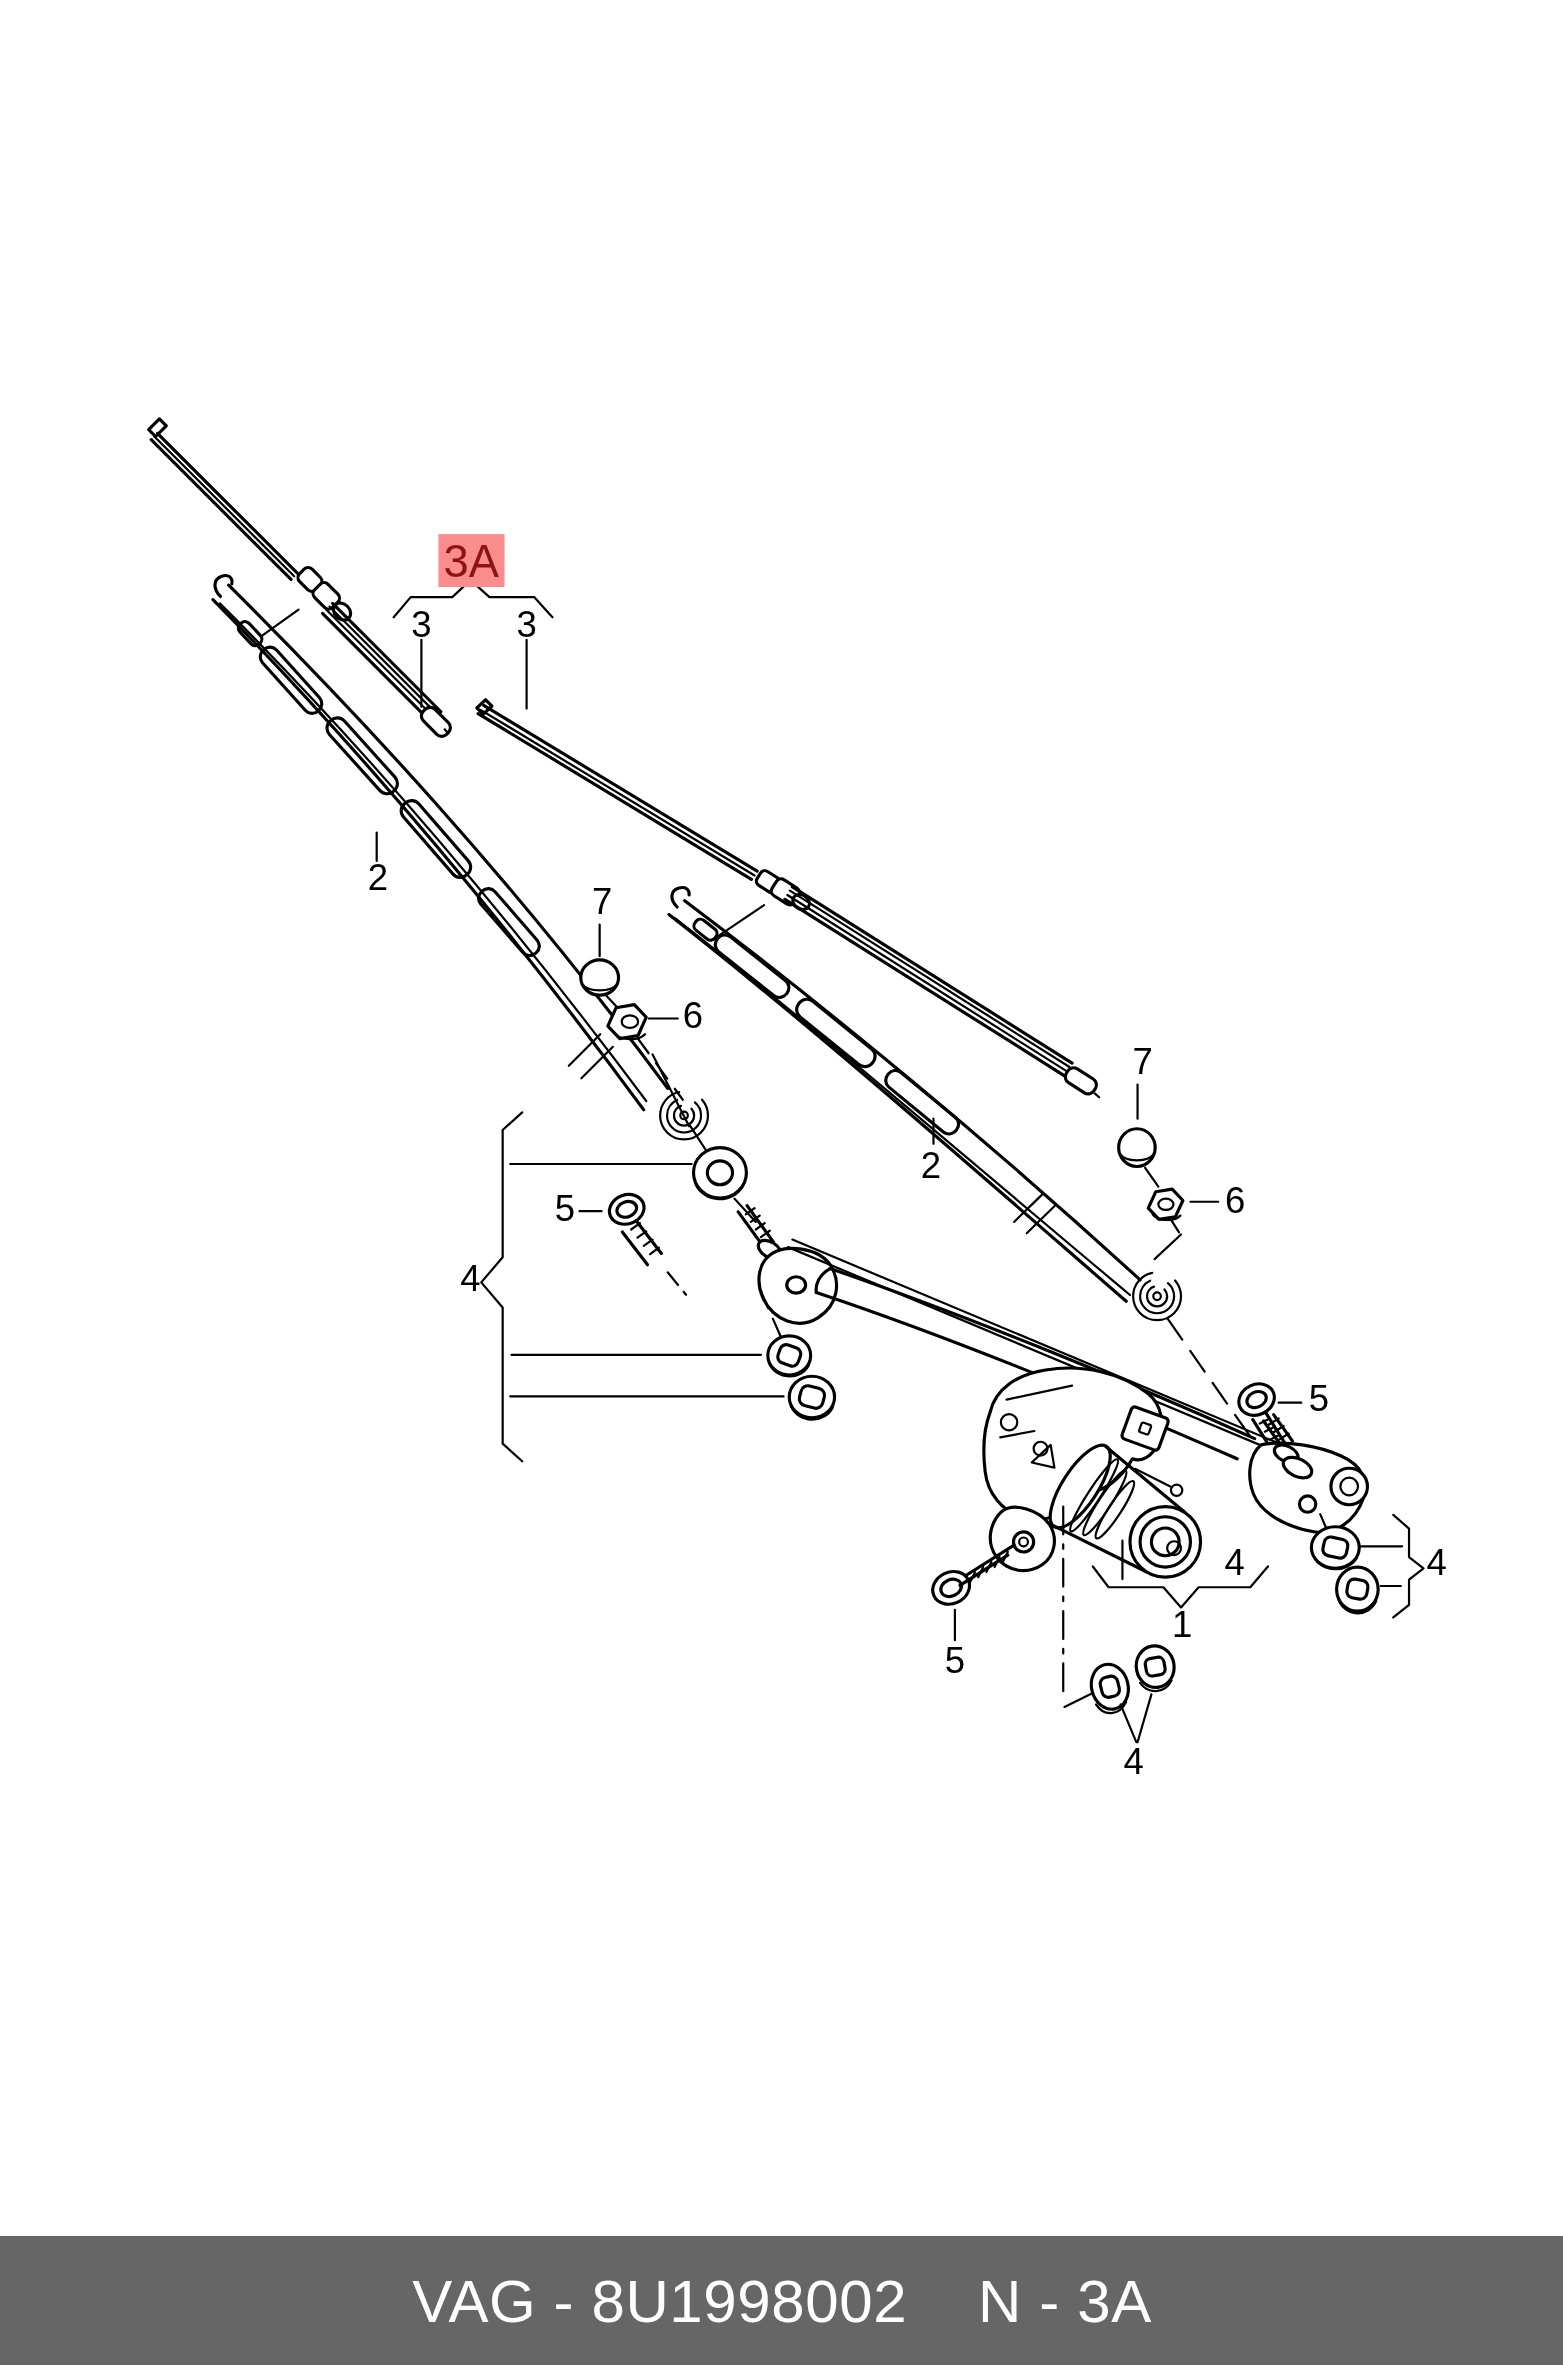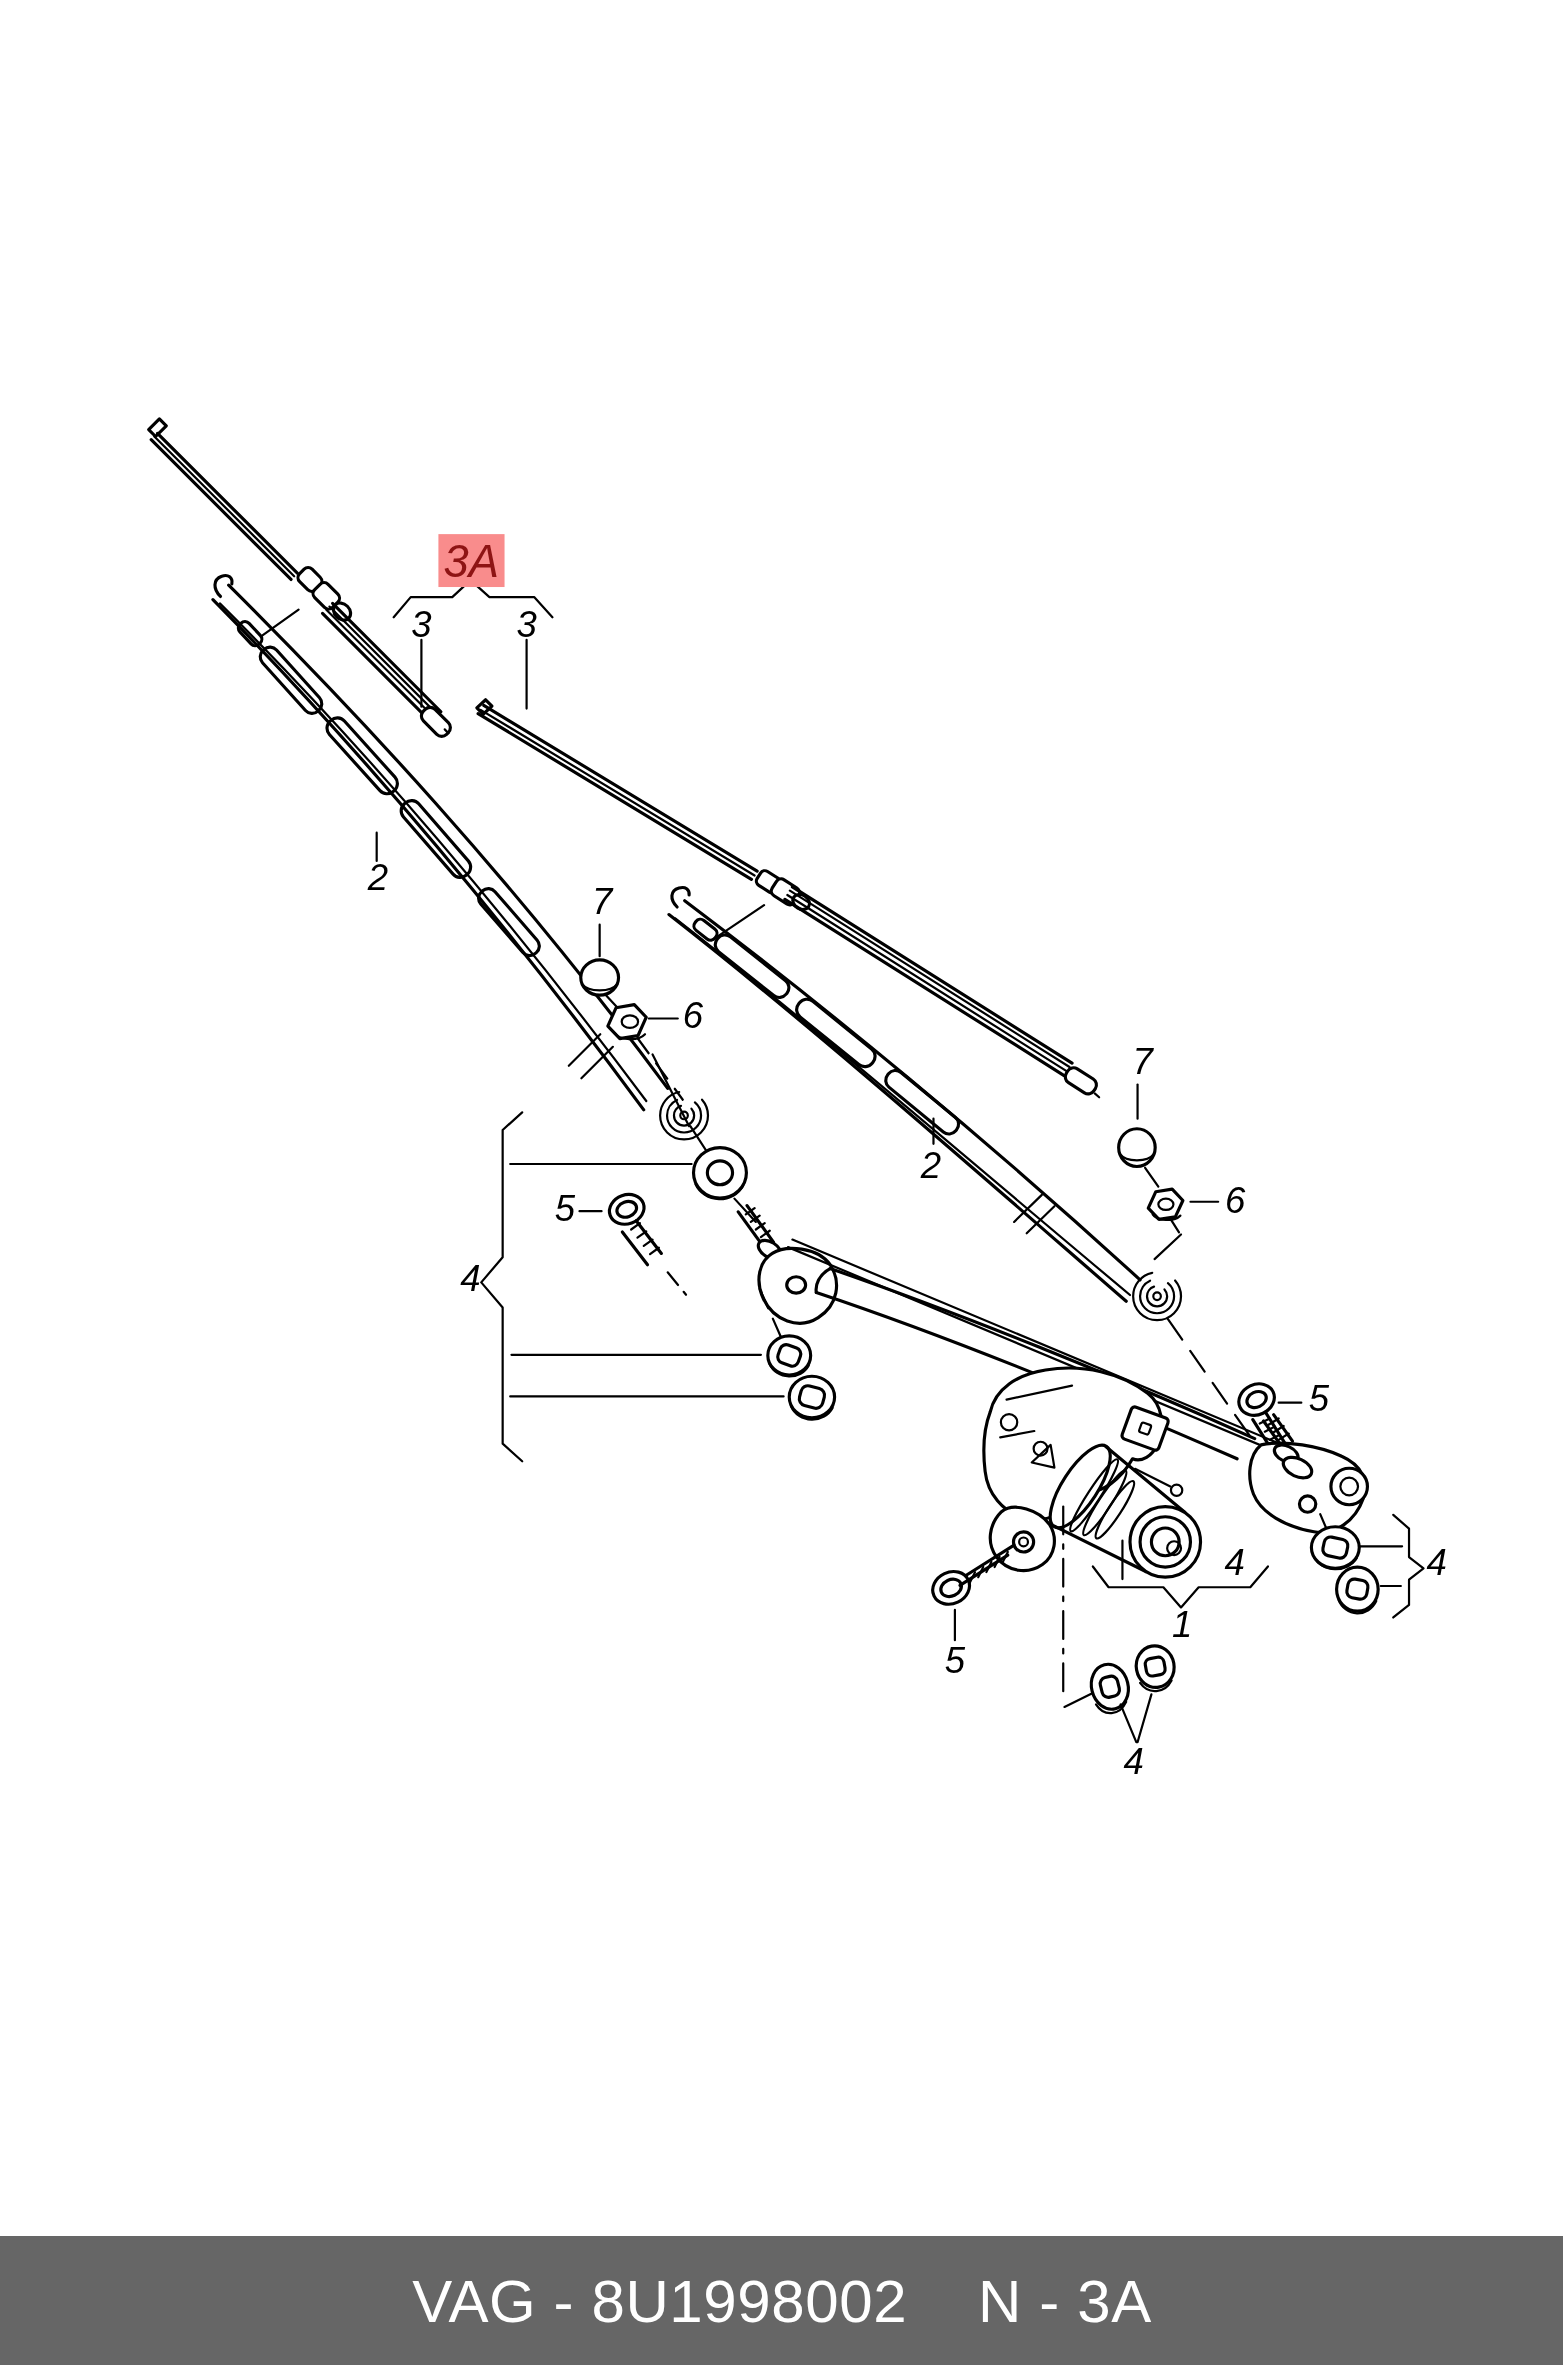--- a/index.html
+++ b/index.html
@@ -1,17 +1,17 @@
 <!DOCTYPE html>
 <html style="font-size:10px"><head>
 <meta charset="utf-8">
 <style>
   html,body{margin:0;padding:0;background:#fff;}
   body{width:1564px;height:2366px;position:relative;font-family:"Liberation Sans",sans-serif;}
-  #stage{position:absolute;left:0;top:0;width:1368px;height:2236px;font-style:italic;}
+  #stage{position:absolute;left:0;top:0;width:1368px;height:2236px;}
   svg{display:block;}
   .ln{stroke:#000;stroke-width:5;fill:none;stroke-linecap:round;stroke-linejoin:round;}
   .tn{stroke:#000;stroke-width:3.5;fill:none;stroke-linecap:round;stroke-linejoin:round;}
   .wh{fill:#fff;}
   .lbl{font-family:"Liberation Sans",sans-serif;font-size:58px;fill:#000;}
   .hl-txt{font-family:"Liberation Sans",sans-serif;font-size:72px;fill:#8e1414;}
   .footer{position:absolute;left:0;top:2236px;width:1564px;height:130px;background:#666666;
           display:flex;align-items:center;justify-content:center;gap:71px;}
   .footer span{color:#ffffff;font-size:60px;letter-spacing:0.6px;white-space:pre;}
 </style>

